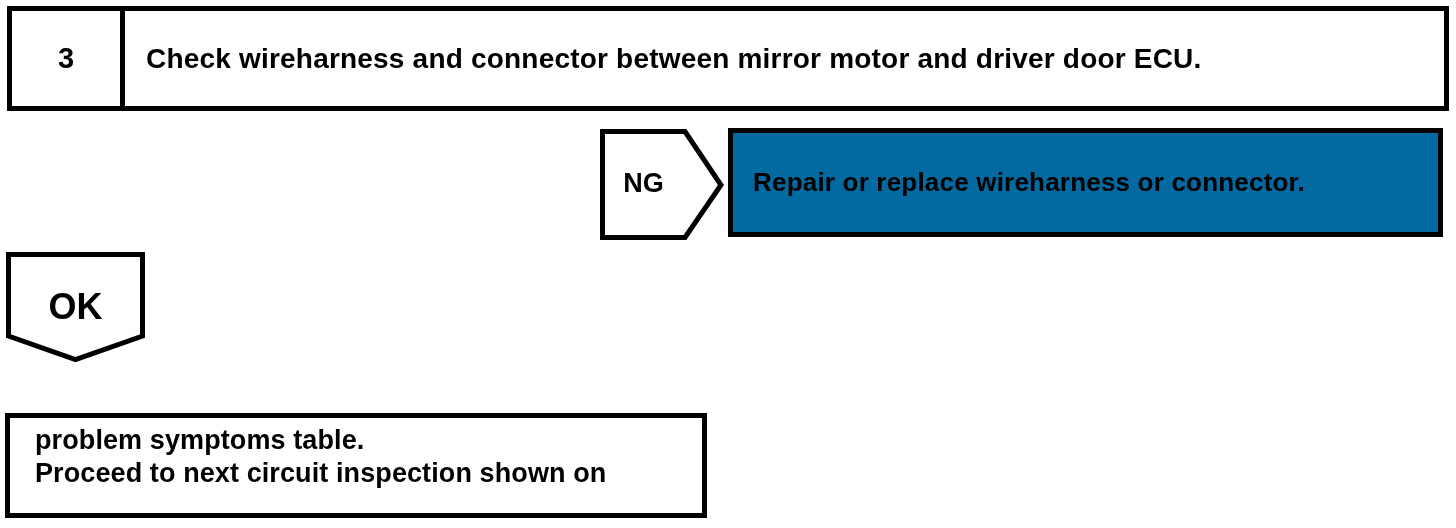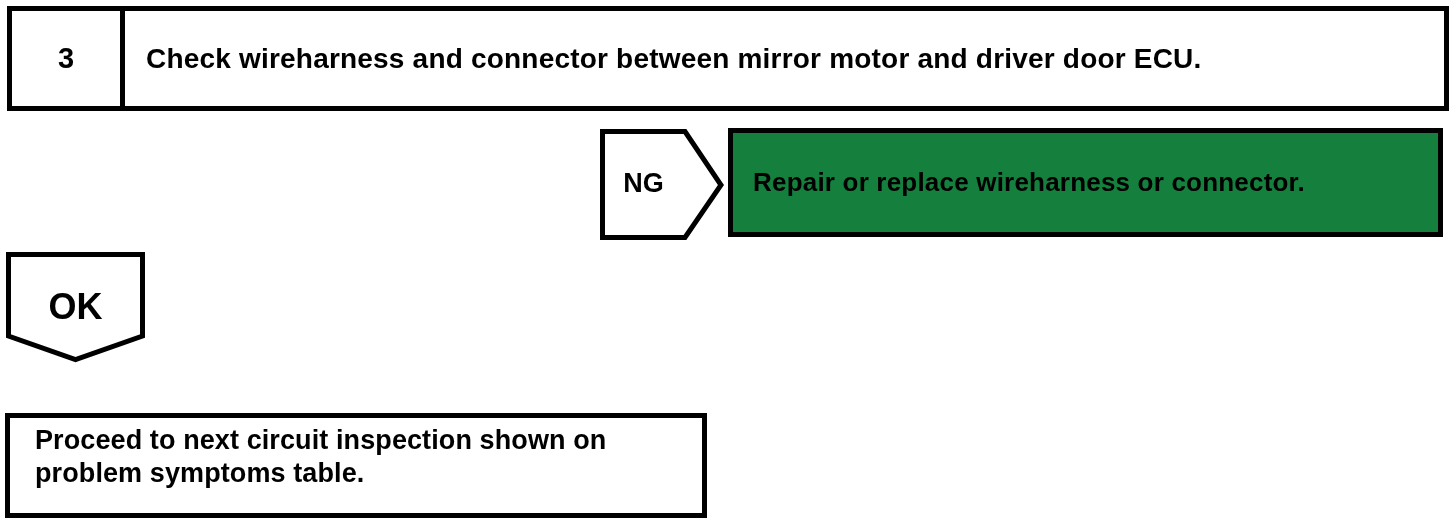--- a/index.html
+++ b/index.html
@@ -58,21 +58,21 @@
     align-items: center;
     justify-content: center;
     font-size: 27px;
     font-weight: bold;
   }
   .repair-box {
     position: absolute;
     left: 728px; top: 128px;
     width: 715px; height: 109px;
     border: 5px solid #000;
-    background: #15803d;
+    background: #0369a1;
     display: flex;
     align-items: center;
     padding-left: 20px;
     font-size: 26px;
     font-weight: bold;
     letter-spacing: 0.2px;
     white-space: nowrap;
   }
 
   
@@ -124,17 +124,17 @@
   <div class="ng-label">NG</div>
 
   <div class="repair-box">Repair or replace wireharness or connector.</div>
 
   <svg class="ok-shape" viewBox="0 0 141 112" xmlns="http://www.w3.org/2000/svg">
     <polygon points="3.5,3.5 137.5,3.5 137.5,85 70.5,108.5 3.5,85" fill="#ffffff" stroke="#000000" stroke-width="5" stroke-linejoin="miter"></polygon>
   </svg>
   <div class="ok-label">OK</div>
 
   <div class="proceed-box">
+    <div class="proceed-line">problem symptoms table.</div>
     <div class="proceed-line">Proceed to next circuit inspection shown on</div>
-    <div class="proceed-line">problem symptoms table.</div>
   </div>
 
 </div>
 
 </body></html>

